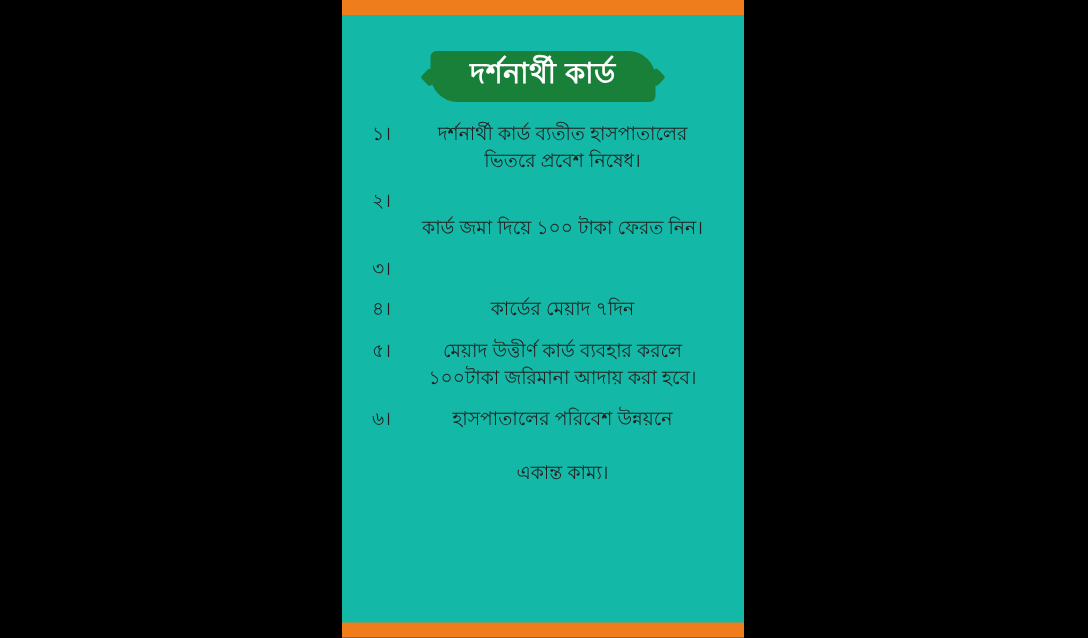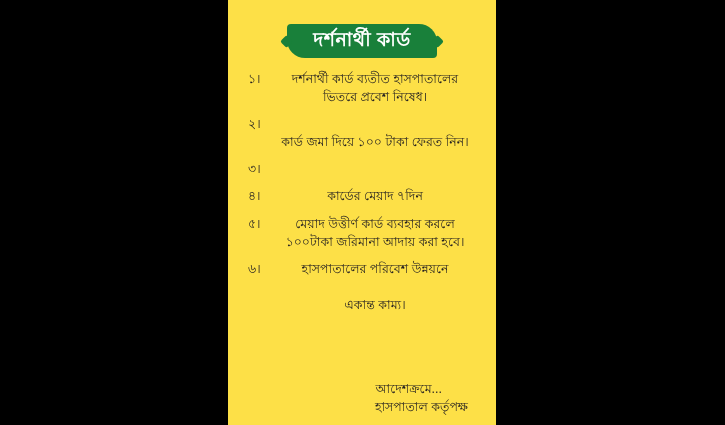--- a/index.html
+++ b/index.html
@@ -19,24 +19,24 @@
     height: 425px;
     background: #000000;
   }
   
   .poster {
     position: absolute;
     left: 228px;
     top: 0;
     width: 268px;
     height: 425px;
-    background: #fde047;
+    background: #14b8a6;
     box-sizing: border-box;
     display: flex;
-    flex-direction: row;
+    flex-direction: column;
   }
   .poster-top-band {
     height: 10px;
     background: #f07d1b;
     flex: 0 0 auto;
   }
   .poster-bottom-band {
     height: 10px;
     background: #f07d1b;
     flex: 0 0 auto;
@@ -196,23 +196,19 @@
           <span class="rule-num">৬।</span>
           <span class="rule-text">
             <span>হাসপাতালের পরিবেশ উন্নয়নে</span><br>
             <br>
             <span>একান্ত কাম্য।</span>
           </span>
         </li>
 
       </ul>
 
-      <div class="signature">
-        <div class="sign-order">আদেশক্রমে...</div>
-        <div class="sign-authority">হাসপাতাল কর্তৃপক্ষ</div>
-      </div>
 
     </div>
 
     <div class="poster-bottom-band"></div>
 
   </div>
 </div>
 
 </body></html>

